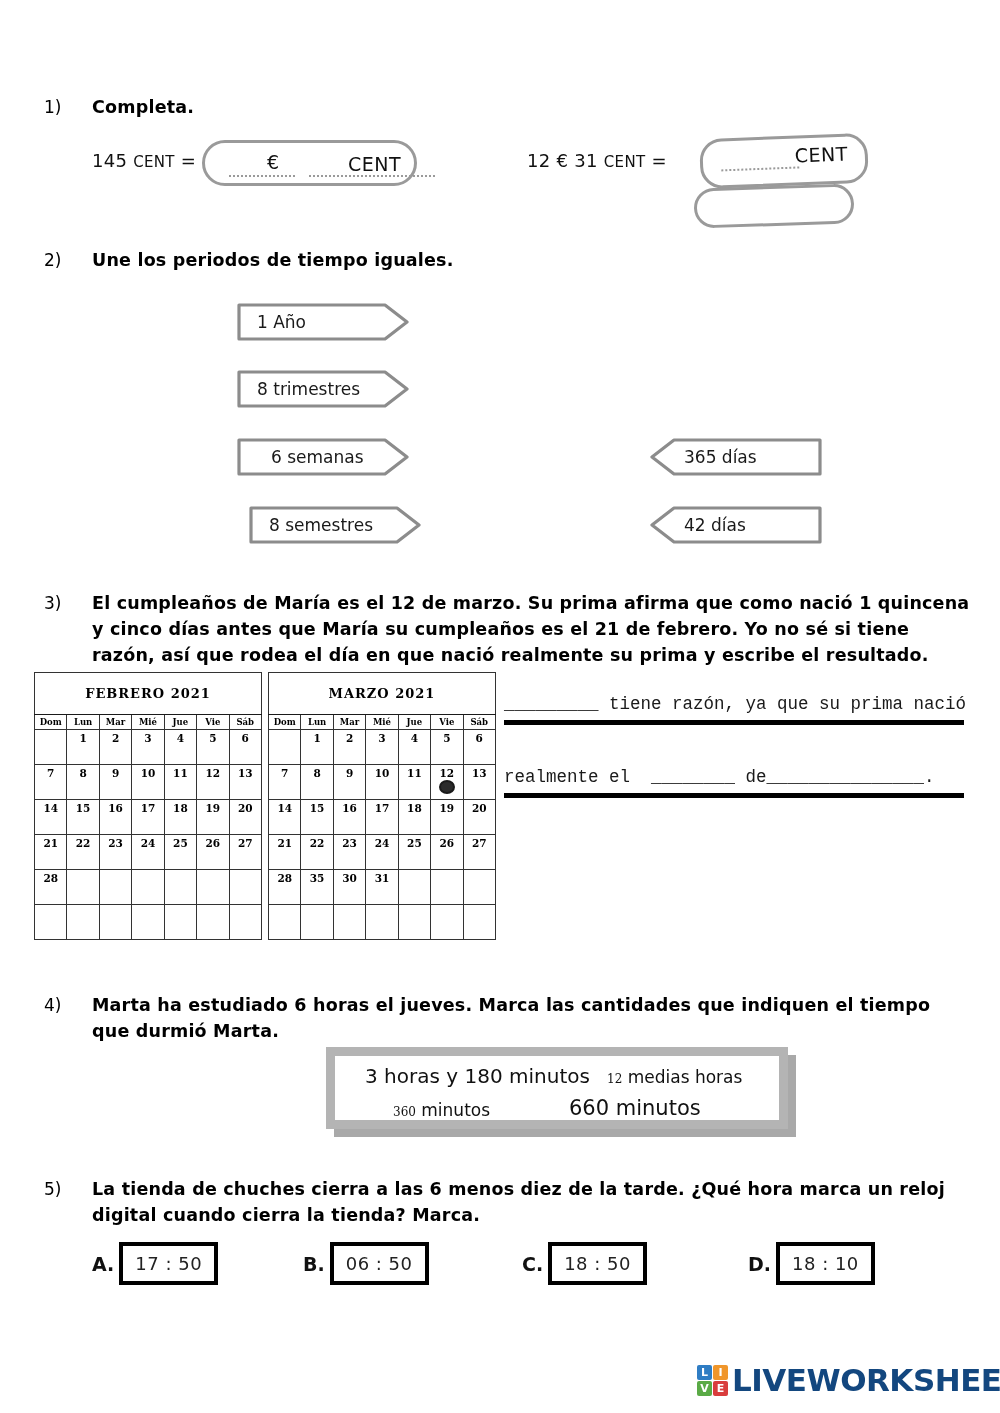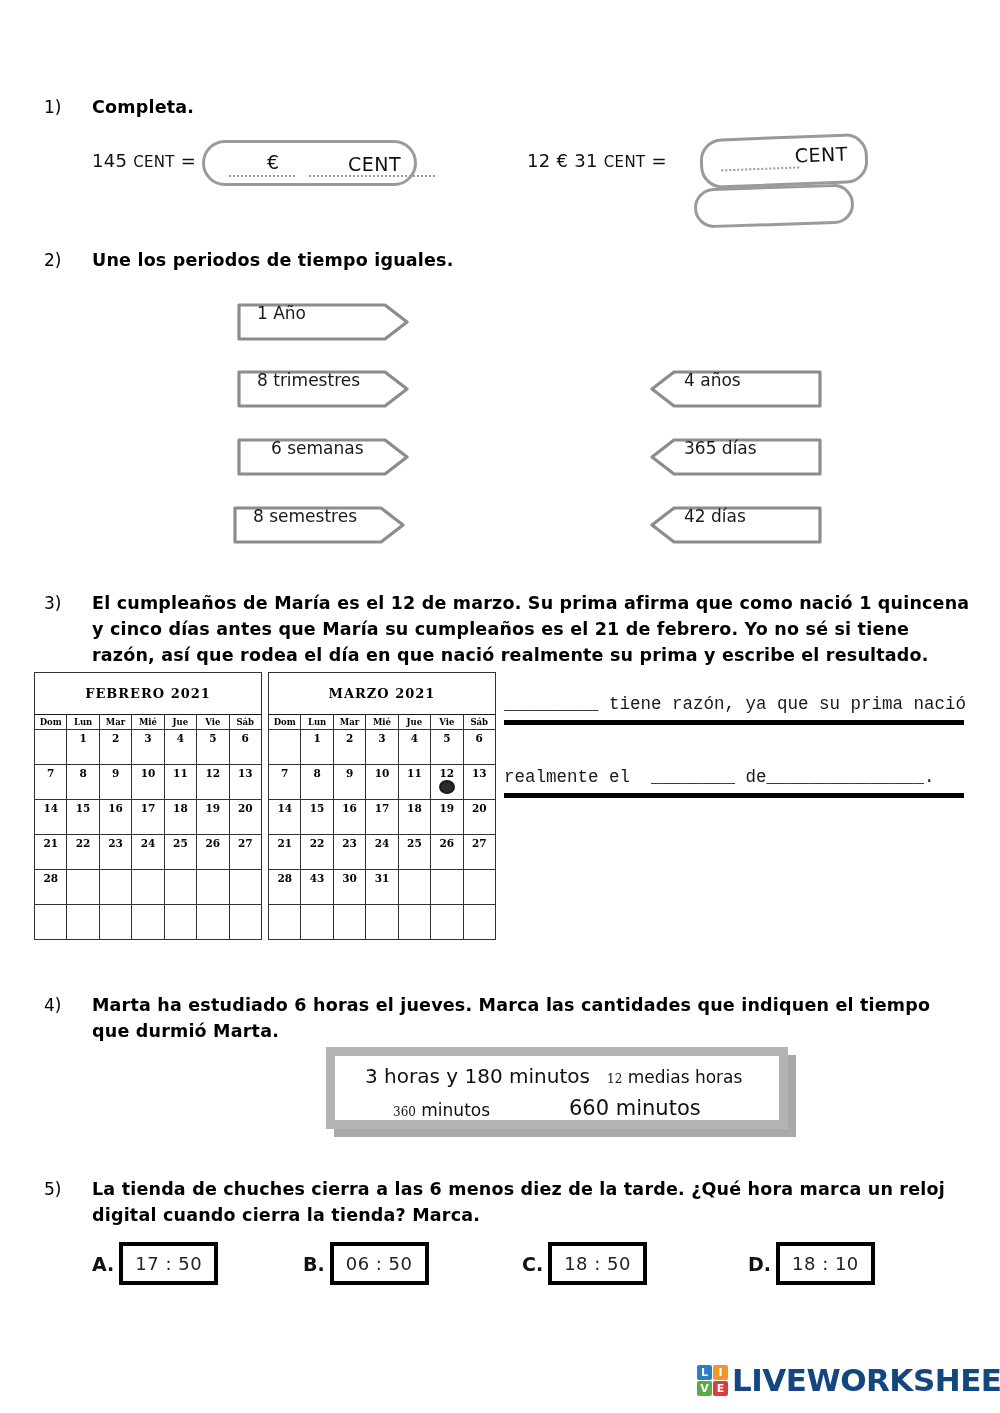--- a/index.html
+++ b/index.html
@@ -70,21 +70,21 @@
   }
 
   
   #ex2 { top: 245px; left: 0; width: 1000px; height: 310px; }
   #ex2 .ex-num { left: 44px; top: 5px; }
   #ex2 .title { position: absolute; left: 92px; top: 2px; }
 
   .arrow-r, .arrow-l {
     position: absolute;
     width: 172px; height: 38px;
-    display: flex; 
+    display: flex; align-items: center;
     font-family: "DejaVu Sans", sans-serif;
     font-size: 17px; color: #1a1a1a;
     background: #ffffff;
   }
   .arrow-r { justify-content: flex-start; padding-left: 20px; }
   .arrow-l { justify-content: flex-start; padding-left: 34px; }
   .arrow-shape { position: absolute; inset: 0; }
   .arrow-label { position: relative; z-index: 2; white-space: nowrap; }
 
   
@@ -284,33 +284,27 @@
         <polygon points="2,2 148,2 170,19 148,36 2,36" fill="#ffffff" stroke="#8c8c8c" stroke-width="3.2" stroke-linejoin="round"></polygon>
       </svg>
       <span class="arrow-label">8 trimestres</span>
     </div>
     <div class="arrow-r" style="left:237px; top:193px; padding-left:34px;">
       <svg class="arrow-shape" viewBox="0 0 172 38" preserveAspectRatio="none">
         <polygon points="2,2 148,2 170,19 148,36 2,36" fill="#ffffff" stroke="#8c8c8c" stroke-width="3.2" stroke-linejoin="round"></polygon>
       </svg>
       <span class="arrow-label">6 semanas</span>
     </div>
-    <div class="arrow-r" style="left:233px; top:261px;">
+    <div class="arrow-r" style="left:249px; top:261px;">
       <svg class="arrow-shape" viewBox="0 0 172 38" preserveAspectRatio="none">
         <polygon points="2,2 148,2 170,19 148,36 2,36" fill="#ffffff" stroke="#8c8c8c" stroke-width="3.2" stroke-linejoin="round"></polygon>
       </svg>
       <span class="arrow-label">8 semestres</span>
     </div>
 
-    <div class="arrow-l" style="left:650px; top:125px;">
-      <svg class="arrow-shape" viewBox="0 0 172 38" preserveAspectRatio="none">
-        <polygon points="170,2 24,2 2,19 24,36 170,36" fill="#ffffff" stroke="#8c8c8c" stroke-width="3.2" stroke-linejoin="round"></polygon>
-      </svg>
-      <span class="arrow-label">4 años</span>
-    </div>
     <div class="arrow-l" style="left:650px; top:193px;">
       <svg class="arrow-shape" viewBox="0 0 172 38" preserveAspectRatio="none">
         <polygon points="170,2 24,2 2,19 24,36 170,36" fill="#ffffff" stroke="#8c8c8c" stroke-width="3.2" stroke-linejoin="round"></polygon>
       </svg>
       <span class="arrow-label">365 días</span>
     </div>
     <div class="arrow-l" style="left:650px; top:261px;">
       <svg class="arrow-shape" viewBox="0 0 172 38" preserveAspectRatio="none">
         <polygon points="170,2 24,2 2,19 24,36 170,36" fill="#ffffff" stroke="#8c8c8c" stroke-width="3.2" stroke-linejoin="round"></polygon>
       </svg>
@@ -438,21 +432,21 @@
               <td class="day">21</td>
               <td class="day">22</td>
               <td class="day">23</td>
               <td class="day">24</td>
               <td class="day">25</td>
               <td class="day">26</td>
               <td class="day">27</td>
             </tr>
             <tr>
               <td class="day">28</td>
-              <td class="day">43</td>
+              <td class="day">35</td>
               <td class="day">30</td>
               <td class="day">31</td>
               <td class="day"></td>
               <td class="day"></td>
               <td class="day"></td>
             </tr>
             <tr>
               <td class="day"></td>
               <td class="day"></td>
               <td class="day"></td>

